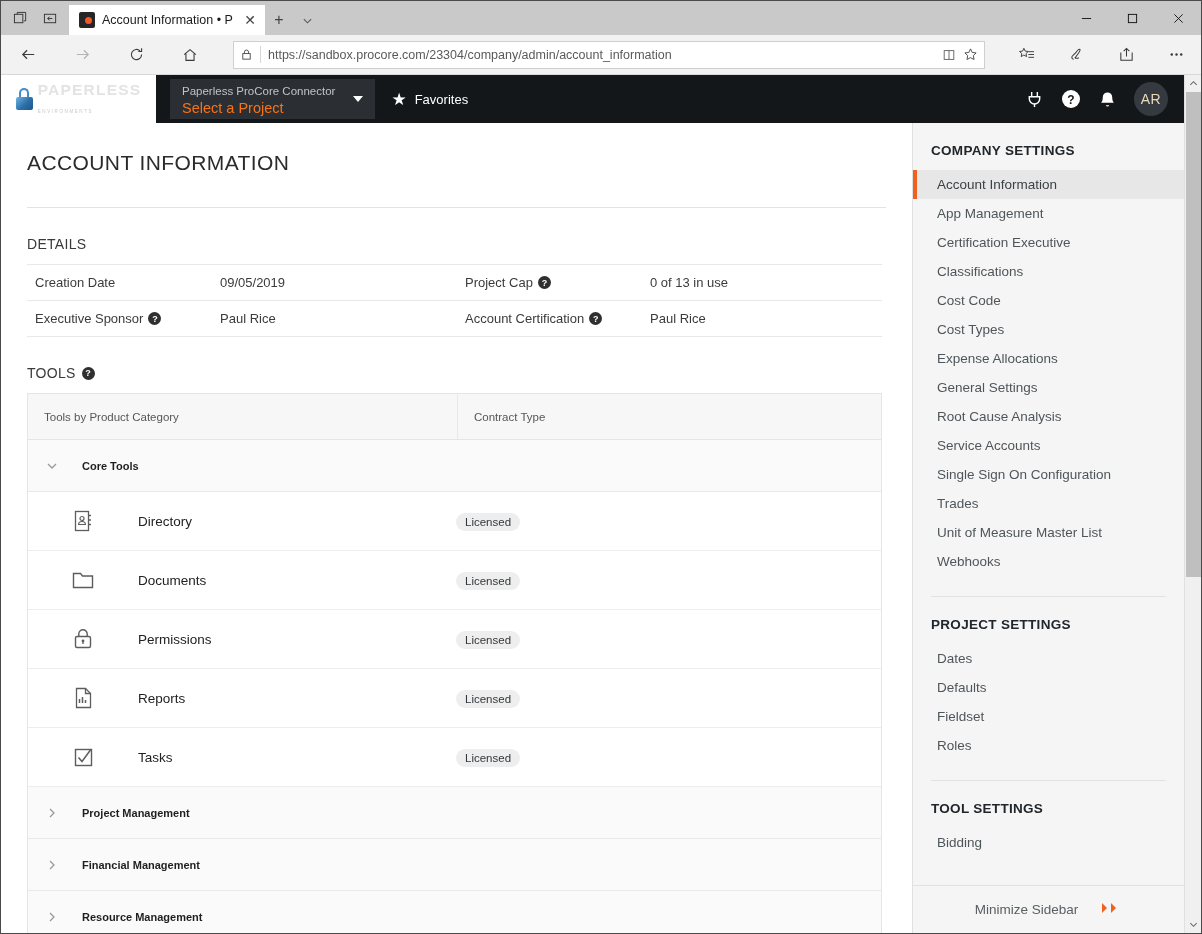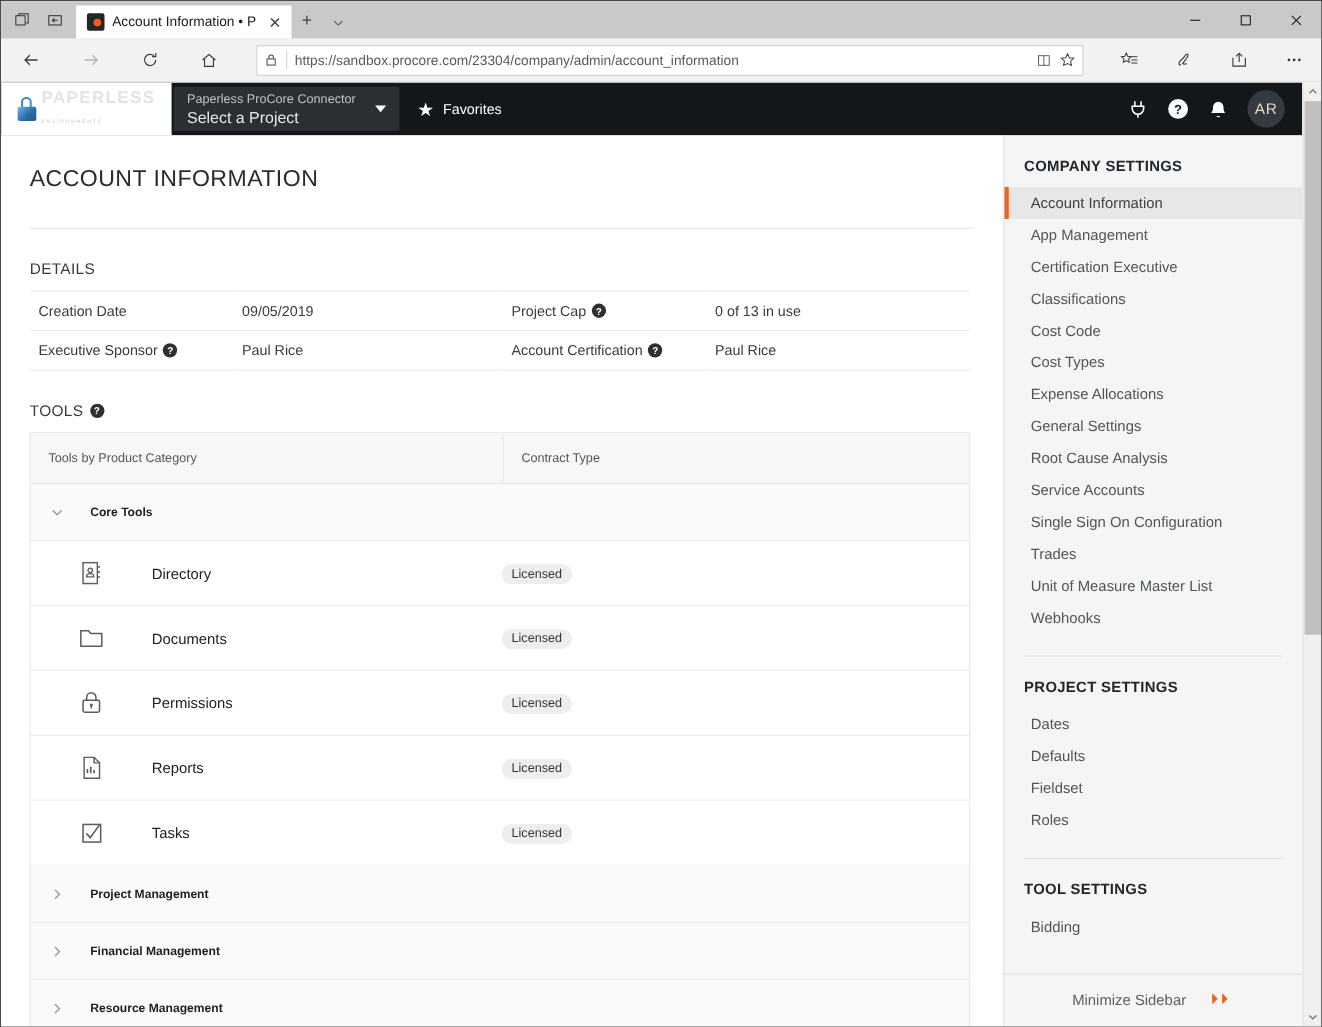--- a/index.html
+++ b/index.html
@@ -100,27 +100,27 @@
     border-radius: 6px 6px 0 0;
   }
   .lock-body {
     position: absolute; bottom: 0; left: 0;
     width: 17px; height: 13px; border-radius: 2px;
     background: linear-gradient(135deg,#6fb6e6 0%, #2c6fa8 55%, #1d5689 100%);
   }
   .logo-word { font-size: 15.5px; letter-spacing: 1.2px; font-weight: 700; color: #e3e3e3; line-height: 1; }
   .logo-sub { font-size: 4.5px; letter-spacing: 1.6px; color: #c9c9c9; }
   .pc-select {
-    background: #2b2f33; height: 40px; margin-left: 2px;
+    background: #2b2f33; height: 40px; margin-left: 14px;
     display: flex; align-items: center; justify-content: space-between;
     padding: 0 12px; min-width: 205px; color: #fff;
   }
   .pc-select + .pc-select { margin-left: 6px; }
   .sel-label { font-size: 11.5px; color: #bfc3c7; line-height: 15px; }
-  .sel-value { font-size: 14.5px; color: #e5e5e5; line-height: 18px; }
+  .sel-value { font-size: 14.5px; color: #f97316; line-height: 18px; }
   .caret { border-left: 5px solid transparent; border-right: 5px solid transparent; border-top: 6px solid #ffffff; margin-left: 18px; }
   .pc-fav { display: flex; align-items: center; gap: 8px; margin-left: 16px; color: #fff; }
   .star { color: #fff; font-size: 17px; line-height: 1; }
   .fav-text { font-size: 13px; }
   .pc-right { margin-left: auto; display: flex; align-items: center; gap: 18px; padding-right: 16px; }
   .pc-icon { color: #fff; display: flex; align-items: center; justify-content: center; }
   .avatar {
     width: 34px; height: 34px; border-radius: 50%;
     background: #343a3f; color: #e8d9bd;
     display: flex; align-items: center; justify-content: center;

